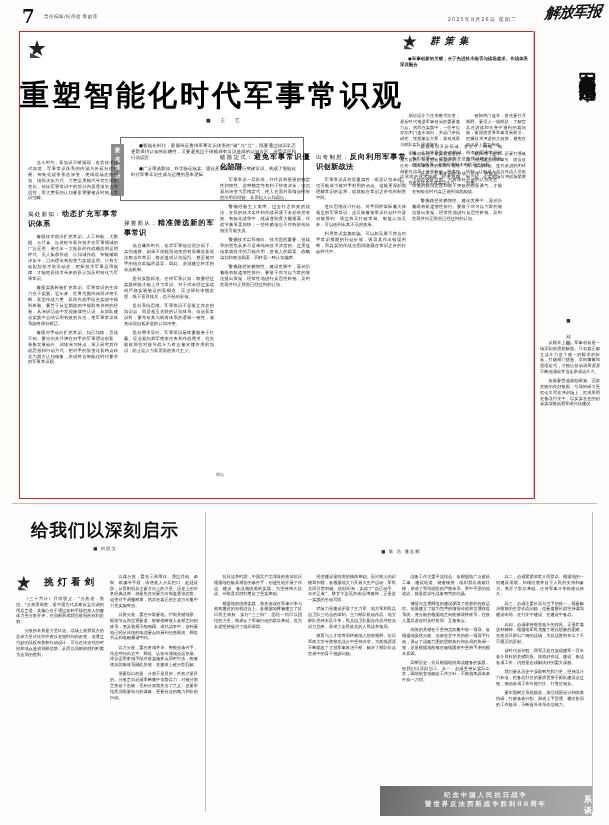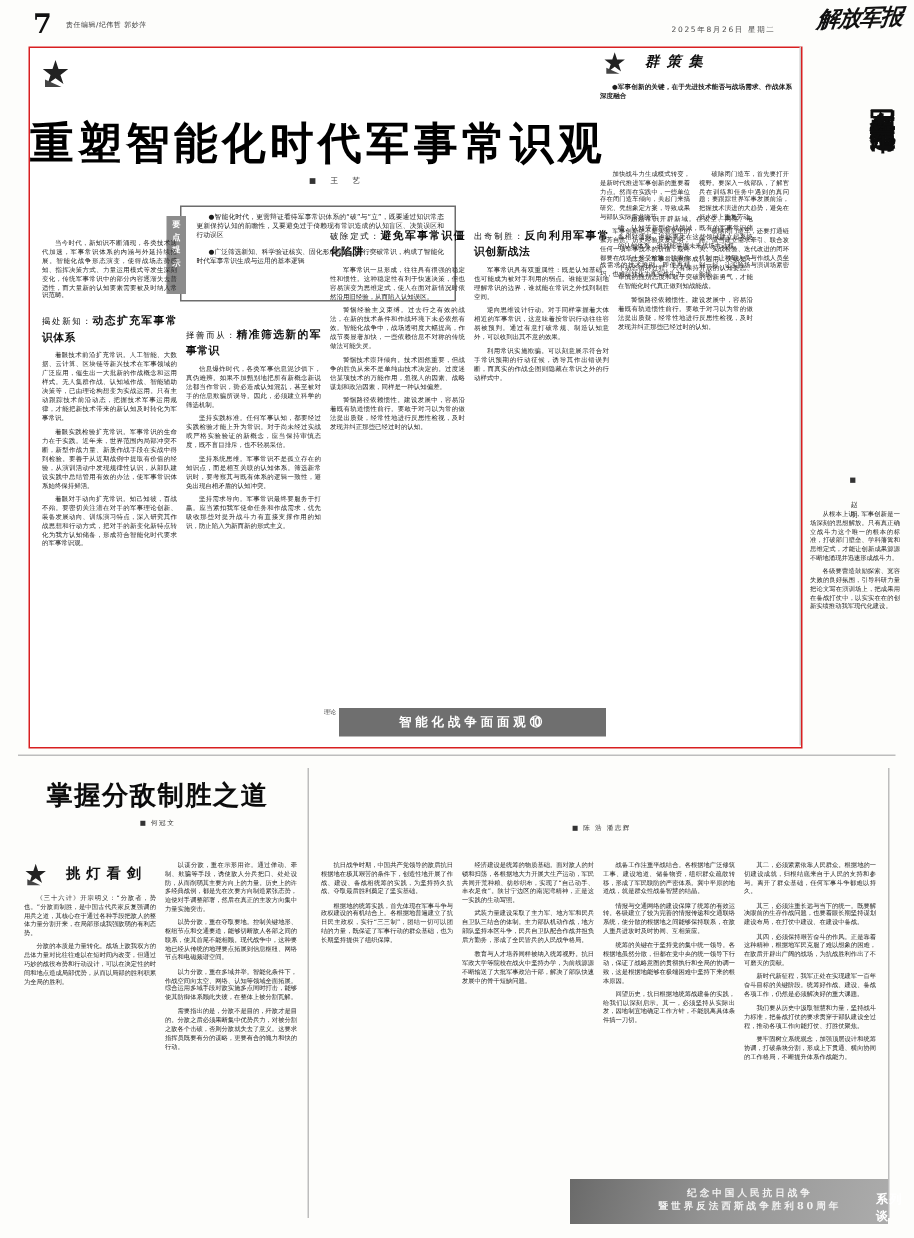--- a/index.html
+++ b/index.html
@@ -109,21 +109,21 @@
   .l2{left:110px;top:574px;width:88px;}
   .l3{left:214px;top:574px;width:88px;}
   .l4{left:308px;top:574px;width:88px;}
   .l5{left:402px;top:574px;width:88px;}
   .l6{left:496px;top:574px;width:88px;}
 
   .watermark{position:absolute;left:380px;top:786px;width:212px;height:30px;
              background:linear-gradient(105deg,#4a4a4a,#7d7d7d 45%,#9a9a9a);opacity:.82;}
   .wmtext{position:absolute;left:0;top:0;width:212px;height:30px;color:#f2f2f2;
           font-size:6.4px;line-height:9px;text-align:center;padding-top:5px;letter-spacing:2px;
-          font-family:"DejaVu Serif","Liberation Serif",serif;margin-left:14px;}
+          font-family:"DejaVu Serif","Liberation Serif",serif;}
   .wmtext b{display:block;font-weight:700;}
   .wmbadge{position:absolute;right:6px;top:8px;font-size:8px;font-weight:700;color:#fff;letter-spacing:1px;}
 </style>
 </head>
 <body>
 
 <div class="page">
 
   <div class="masthead">
     <div class="pageno">7</div>
@@ -196,21 +196,20 @@
       <p>利用常识实施欺骗。可以刻意展示符合对手常识预期的行动征候，诱导其作出错误判断，而真实的作战企图则隐藏在常识之外的行动样式中。</p>
     </div>
 
     <div class="fcol fc5">
       <p>超越常识开辟新域。在太空、网络、电磁、认知等新型作战领域，既有的军事常识储备相对薄弱。谁能率先在这些领域建立起系统的认知体系，谁就能掌握未来战场主动权。</p>
       <p>总之，军事常识的形成、运用、突破是一个动态循环过程。只有保持开放的认知姿态、审慎的甄别态度和敢于突破的创新勇气，才能在智能化时代真正做到知战能战。</p>
       <p>警惕路径依赖惯性。建设发展中，容易沿着既有轨道惯性前行。要敢于对习以为常的做法提出质疑，经常性地进行反思性检视，及时发现并纠正那些已经过时的认知。</p>
     </div>
 
     <div class="vtag">理论</div>
-    <div class="graybanner">智能化战争面面观⑩</div>
   </div>
   <div class="rightrule"></div>
 
   <div class="sideA">
     <div class="secthead">
       <svg class="starshape" viewBox="0 0 26 20">
         <polygon points="9,1 11,7 17.5,7 12.3,11 14.3,17 9,13.2 3.7,17 5.7,11 0.5,7 7,7" fill="#222"></polygon>
         <path d="M2 14 L13 19 L2 19 Z" fill="#444"></path>
       </svg>
       <div class="lbl">群策集</div>
@@ -233,21 +232,21 @@
   <div class="vbyline">■ 赵 明</div>
   <div class="sideB">
     <p>从根本上说，军事创新是一场深刻的思想解放。只有真正确立战斗力这个唯一的根本的标准，打破部门壁垒、学科藩篱和思维定式，才能让创新成果源源不断地涌现并迅速形成战斗力。</p>
     <p>各级要营造鼓励探索、宽容失败的良好氛围，引导科研力量把论文写在演训场上，把成果用在备战打仗中，以实实在在的创新实绩推动我军现代化建设。</p>
   </div>
 
   <div class="hrule"></div>
   <div class="vdiv"></div>
   <div class="vdiv2"></div>
 
-  <div class="head2">掌握分敌制胜之道</div>
+  <div class="head2">给我们以深刻启示</div>
   <div class="by2">■ 何冠文</div>
 
   <div class="by3">■ 陈 浩  潘志辉</div>
 
   <div class="secthead2">
     <svg class="starshape" viewBox="0 0 26 20">
       <polygon points="9,1 11,7 17.5,7 12.3,11 14.3,17 9,13.2 3.7,17 5.7,11 0.5,7 7,7" fill="#222"></polygon>
       <path d="M2 14 L13 19 L2 19 Z" fill="#444"></path>
     </svg>
     <div class="lbl">挑灯看剑</div>

